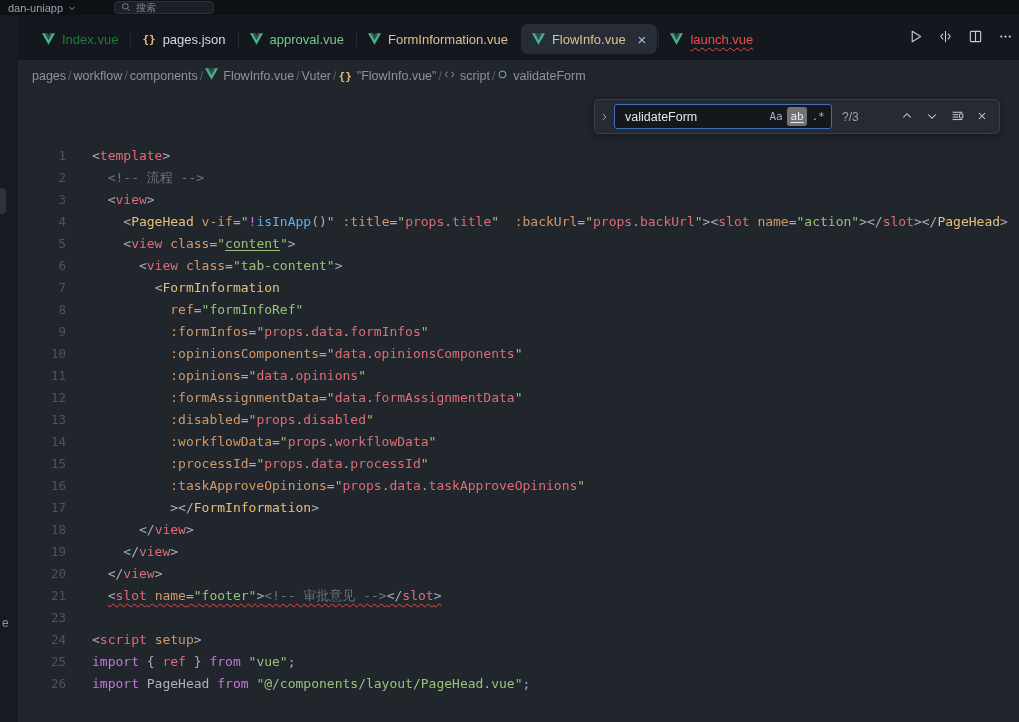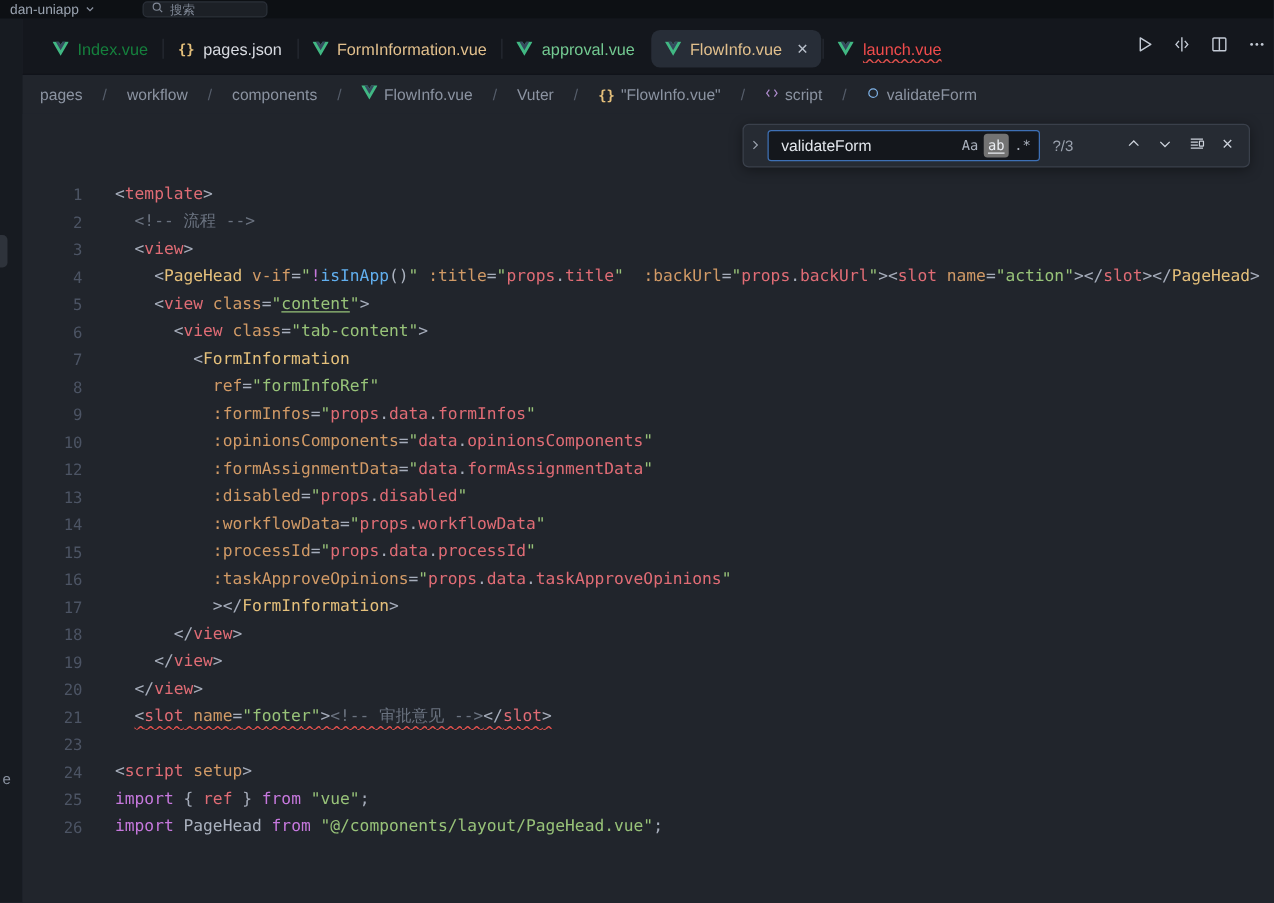--- a/index.html
+++ b/index.html
@@ -40,21 +40,21 @@
     content:''; position:absolute; left:-1px; top:7px; bottom:7px; width:1px; background:#262b33;
   }
   .tab.active { background:#272d37; }
   .tab-ico { display:flex; align-items:center; }
   .braces-ico { color:#e5c07b; font-family:"DejaVu Sans Mono", monospace; font-weight:700; font-size:11px; }
   .tab-close { color:#b9c0cb; font-size:15px; margin-left:5px; line-height:1; }
   .editor-actions { display:flex; align-items:center; gap:15px; padding:0 6px 11px 0; }
   .ea-btn { display:flex; align-items:center; justify-content:center; }
   
   .breadcrumbs { height:31px; display:flex; align-items:center; padding-left:14px;
-    font-size:12.5px; color:#8b93a1; gap:16px; background:#21252c; white-space:nowrap; }
+    font-size:12.5px; color:#8b93a1; gap:2px; background:#21252c; white-space:nowrap; }
   .bc-item { display:flex; align-items:center; gap:5px; }
   .bc-sep { color:#565e6b; }
   
   .editor { flex:1; position:relative; background:#21252c; overflow:hidden; }
   .code { position:absolute; top:54px; left:0; right:0; }
   .code-line { display:flex; height:22px; }
   .ln {
     width:74px; flex:none; padding-right:26px; text-align:right; color:#4c5464;
     font:12.5px/22px "DejaVu Sans Mono","Liberation Mono",monospace;
   }
@@ -140,30 +140,30 @@
             </span>
             <span class="tab-label" style="color: rgb(215, 218, 224);">pages.json</span>
           </div>
           <div class="tab">
             <span class="tab-ico">
               <svg width="13" height="12" viewBox="0 0 261 226">
                 <path fill="#41b883" d="M161 0l-30 52L100 0H0l131 226L261 0z"></path>
                 <path fill="#35495e" d="M161 0l-30 52L100 0H52l79 136L209 0z"></path>
               </svg>
             </span>
-            <span class="tab-label" style="color: rgb(226, 192, 141);">FormInformation.vue</span>
+            <span class="tab-label" style="color: rgb(115, 201, 145);">approval.vue</span>
           </div>
           <div class="tab">
             <span class="tab-ico">
               <svg width="13" height="12" viewBox="0 0 261 226">
                 <path fill="#41b883" d="M161 0l-30 52L100 0H0l131 226L261 0z"></path>
                 <path fill="#35495e" d="M161 0l-30 52L100 0H52l79 136L209 0z"></path>
               </svg>
             </span>
-            <span class="tab-label" style="color: rgb(115, 201, 145);">approval.vue</span>
+            <span class="tab-label" style="color: rgb(226, 192, 141);">FormInformation.vue</span>
           </div>
           <div class="tab active">
             <span class="tab-ico">
               <svg width="13" height="12" viewBox="0 0 261 226">
                 <path fill="#41b883" d="M161 0l-30 52L100 0H0l131 226L261 0z"></path>
                 <path fill="#35495e" d="M161 0l-30 52L100 0H52l79 136L209 0z"></path>
               </svg>
             </span>
             <span class="tab-label" style="color: rgb(226, 192, 141);">FlowInfo.vue</span>
             <span class="tab-close">×</span>
@@ -345,20 +345,24 @@
           </div>
           <div class="code-line">
             <span class="ln">9</span>
             <span class="lc"><span class="tk-w">          </span><span class="tk-a">:formInfos</span><span class="tk-p">=</span><span class="tk-s">"</span><span class="tk-e">props</span><span class="tk-p">.</span><span class="tk-e">data</span><span class="tk-p">.</span><span class="tk-e">formInfos</span><span class="tk-s">"</span></span>
           </div>
           <div class="code-line">
             <span class="ln">10</span>
             <span class="lc"><span class="tk-w">          </span><span class="tk-a">:opinionsComponents</span><span class="tk-p">=</span><span class="tk-s">"</span><span class="tk-e">data</span><span class="tk-p">.</span><span class="tk-e">opinionsComponents</span><span class="tk-s">"</span></span>
           </div>
           <div class="code-line">
+            <span class="ln">11</span>
+            <span class="lc"><span class="tk-w">          </span><span class="tk-a">:opinions</span><span class="tk-p">=</span><span class="tk-s">"</span><span class="tk-e">data</span><span class="tk-p">.</span><span class="tk-e">opinions</span><span class="tk-s">"</span></span>
+          </div>
+          <div class="code-line">
             <span class="ln">12</span>
             <span class="lc"><span class="tk-w">          </span><span class="tk-a">:formAssignmentData</span><span class="tk-p">=</span><span class="tk-s">"</span><span class="tk-e">data</span><span class="tk-p">.</span><span class="tk-e">formAssignmentData</span><span class="tk-s">"</span></span>
           </div>
           <div class="code-line">
             <span class="ln">13</span>
             <span class="lc"><span class="tk-w">          </span><span class="tk-a">:disabled</span><span class="tk-p">=</span><span class="tk-s">"</span><span class="tk-e">props</span><span class="tk-p">.</span><span class="tk-e">disabled</span><span class="tk-s">"</span></span>
           </div>
           <div class="code-line">
             <span class="ln">14</span>
             <span class="lc"><span class="tk-w">          </span><span class="tk-a">:workflowData</span><span class="tk-p">=</span><span class="tk-s">"</span><span class="tk-e">props</span><span class="tk-p">.</span><span class="tk-e">workflowData</span><span class="tk-s">"</span></span>

